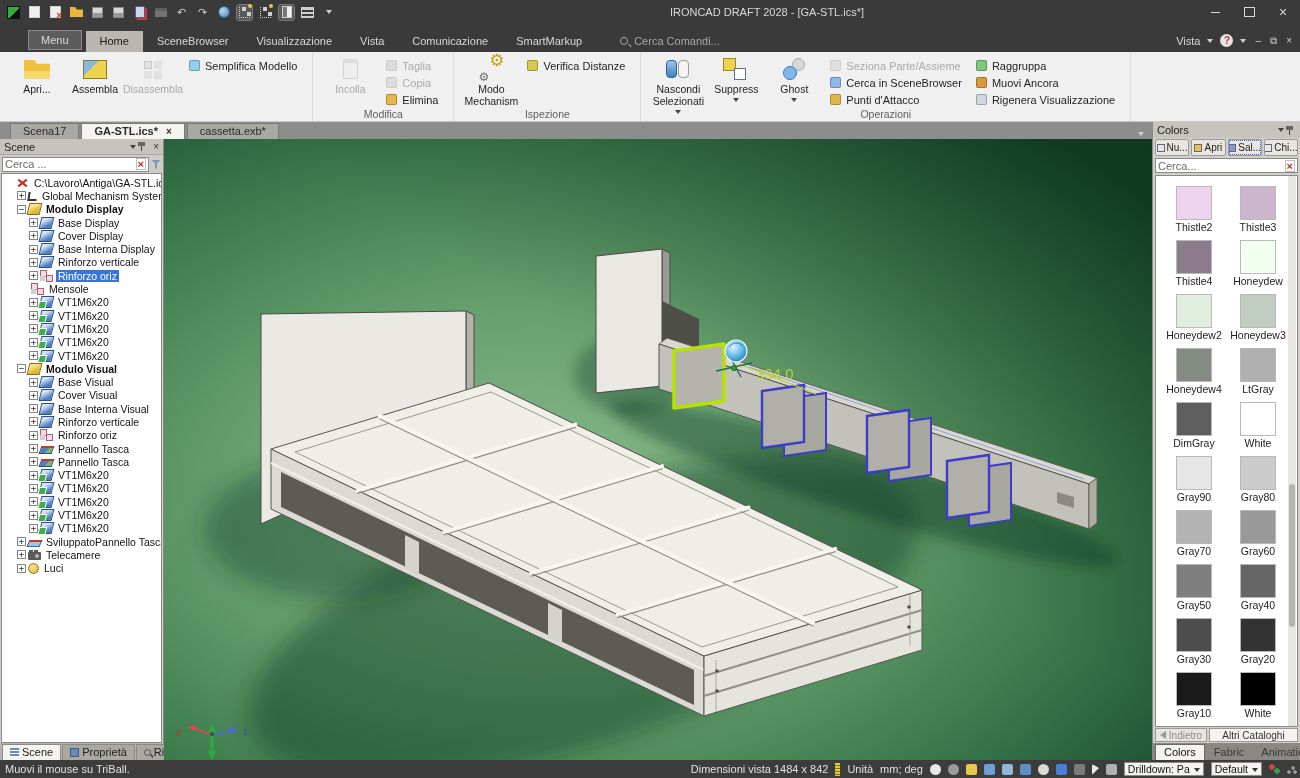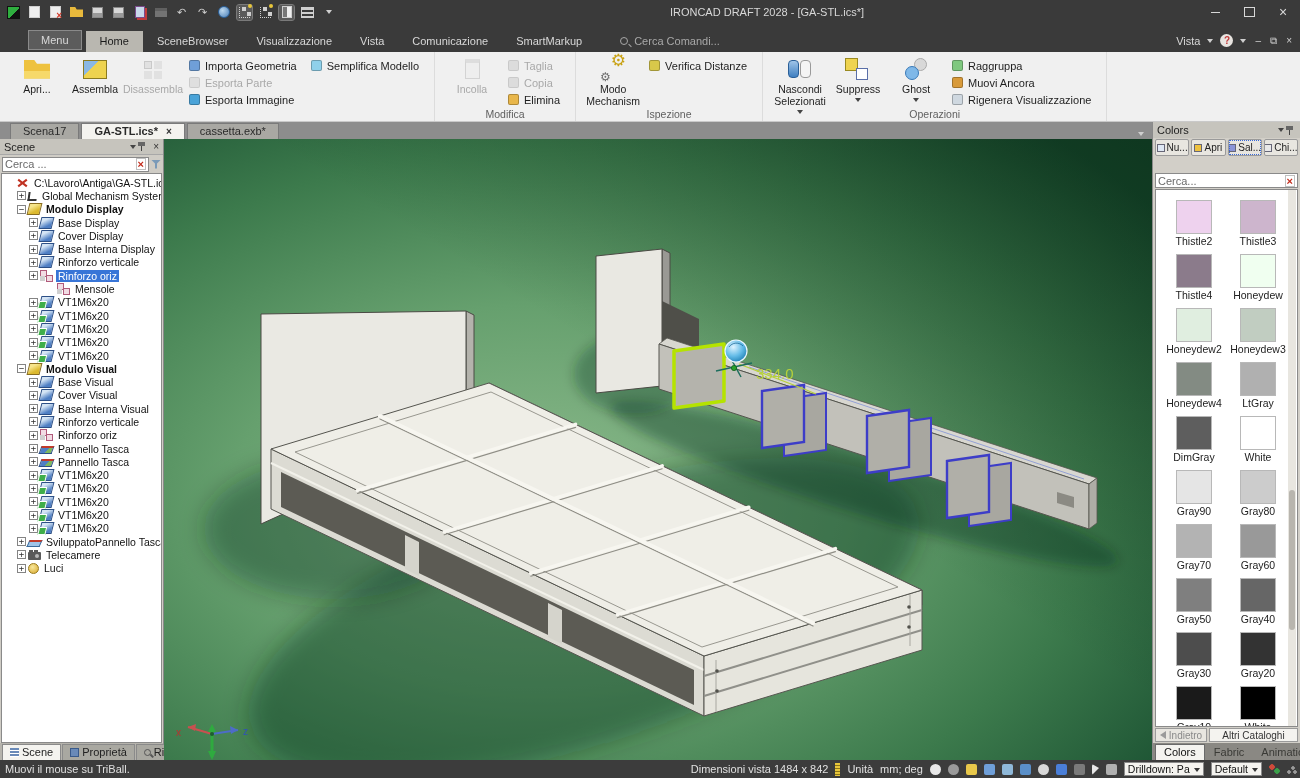--- a/index.html
+++ b/index.html
@@ -133,21 +133,21 @@
 
   
   #colorspanel { left:1152px; top:122px; width:148px; height:638px; background:#d2cfc8; border-left:1px solid #8a8a8a; display:flex; flex-direction:column; }
   #colors-head { height:16px; display:flex; align-items:center; gap:5px; padding:0 4px; background:#c6c4bd; }
   #colors-head .t { flex:1; color:#1e1e1e; }
   #colors-toolbar { height:19px; display:flex; gap:2px; padding:1px 2px; }
   .cbtn { flex:1; display:flex; align-items:center; justify-content:center; gap:2px; background:#e8e6e0; border:1px solid #9a9a9a; border-radius:2px; font-size:10px; color:#222; padding:0 1px; white-space:nowrap; overflow:hidden; }
   .cbtn.focus { outline:1px dotted #3a6ad8; outline-offset:-2px; }
   .cbtn .bic { width:8px; height:8px; flex:none; border:1px solid #667; }
   .bic-new { background:#dfe8f4; } .bic-open { background:#eec23f; border-color:#8a6d1f; } .bic-save { background:#8a94d8; } .bic-close { background:#e8e8e8; }
-  #colors-search { height:32px; display:flex; padding:1px 2px;align-items:flex-end; }
+  #colors-search { height:18px; display:flex; padding:1px 2px; }
   #swatches { flex:1; background:#fff; border:1px solid #8a8a8a; margin:0 2px; position:relative; padding:10px 0 0 6px; overflow:hidden; }
   #swgrid { display:grid; grid-template-columns:64px 64px; }
   .sw { height:54px; display:flex; flex-direction:column; align-items:center; }
   .sw .chip { width:36px; height:34px; border:1px solid #b8b8b8; }
   .sw .nm { font-size:10.5px; color:#222; margin-top:1px; }
   #swscroll { position:absolute; right:1px; top:0; bottom:0; width:8px; background:#e8e6e0; }
   #swscroll .thumb { position:absolute; left:1px; width:6px; top:56%; height:26%; background:#b8b5ae; border-radius:3px; }
   #colors-footrow { height:16px; display:flex; gap:2px; padding:1px 2px; }
   .fbtn { background:#e8e6e0; border:1px solid #9a9a9a; display:flex; align-items:center; justify-content:center; gap:3px; font-size:10px; color:#333; }
   .fbtn.back { width:52px; color:#8a8a8a; }
@@ -268,34 +268,20 @@
           <div>Assembla</div>
         </div>
         <div class="rbig disabled">
           <div class="icz">
             <span class="i-disassembla"></span>
           </div>
           <div>Disassembla</div>
         </div>
         <div class="rlist">
           <div class="rsmall">
-            <span class="rsic" style="background: rgb(111, 159, 216);"></span>
-            <span>Importa Geometria</span>
-          </div>
-          <div class="rsmall disabled">
-            <span class="rsic" style="background: rgb(200, 200, 200);"></span>
-            <span>Esporta Parte</span>
-          </div>
-          <div class="rsmall">
-            <span class="rsic" style="background: rgb(74, 163, 216);"></span>
-            <span>Esporta Immagine</span>
-          </div>
-        </div>
-        <div class="rlist">
-          <div class="rsmall">
             <span class="rsic" style="background: rgb(143, 208, 234);"></span>
             <span>Semplifica Modello</span>
           </div>
         </div>
       </div>
       <div class="rgroup">
         <div class="rbig disabled">
           <div class="icz">
             <span class="i-incolla"></span>
           </div>
@@ -346,20 +332,34 @@
           </div>
           <div>Suppress</div>
           <span class="drop"></span>
         </div>
         <div class="rbig">
           <div class="icz">
             <span class="i-ghost"></span>
           </div>
           <div>Ghost</div>
           <span class="drop"></span>
+        </div>
+        <div class="rlist">
+          <div class="rsmall disabled">
+            <span class="rsic" style="background: rgb(200, 200, 200);"></span>
+            <span>Seziona Parte/Assieme</span>
+          </div>
+          <div class="rsmall">
+            <span class="rsic" style="background: rgb(143, 184, 232);"></span>
+            <span>Cerca in SceneBrowser</span>
+          </div>
+          <div class="rsmall">
+            <span class="rsic" style="background: rgb(224, 184, 74);"></span>
+            <span>Punti d'Attacco</span>
+          </div>
         </div>
         <div class="rlist">
           <div class="rsmall">
             <span class="rsic" style="background: rgb(127, 200, 127);"></span>
             <span>Raggruppa</span>
           </div>
           <div class="rsmall">
             <span class="rsic" style="background: rgb(216, 154, 58);"></span>
             <span>Muovi Ancora</span>
           </div>
@@ -436,21 +436,21 @@
         <div class="trow" style="padding-left: 27px;">
           <span class="expander">+</span>
           <span class="ti ti-part"></span>
           <span class="tlabel">Rinforzo verticale</span>
         </div>
         <div class="trow" style="padding-left: 27px;">
           <span class="expander">+</span>
           <span class="ti ti-link"></span>
           <span class="tlabel sel">Rinforzo oriz</span>
         </div>
-        <div class="trow" style="padding-left: 44px;">
+        <div class="trow" style="padding-left: 18px;">
           <span class="expander none"></span>
           <span class="ti ti-link"></span>
           <span class="tlabel">Mensole</span>
         </div>
         <div class="trow" style="padding-left: 27px;">
           <span class="expander">+</span>
           <span class="ti ti-fastener"></span>
           <span class="tlabel">VT1M6x20</span>
         </div>
         <div class="trow" style="padding-left: 27px;">

